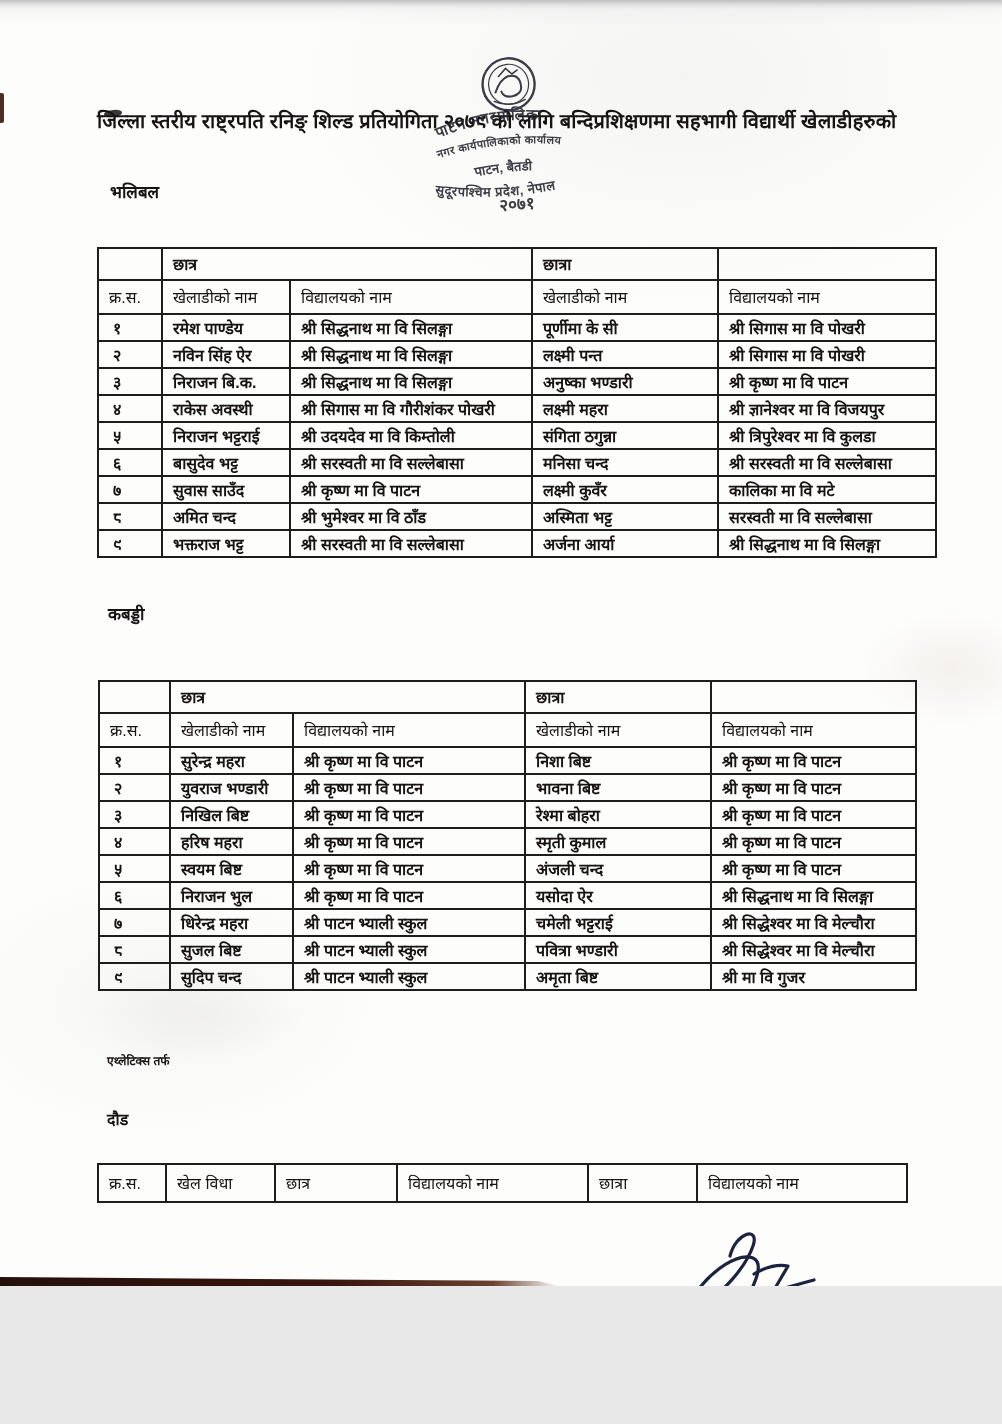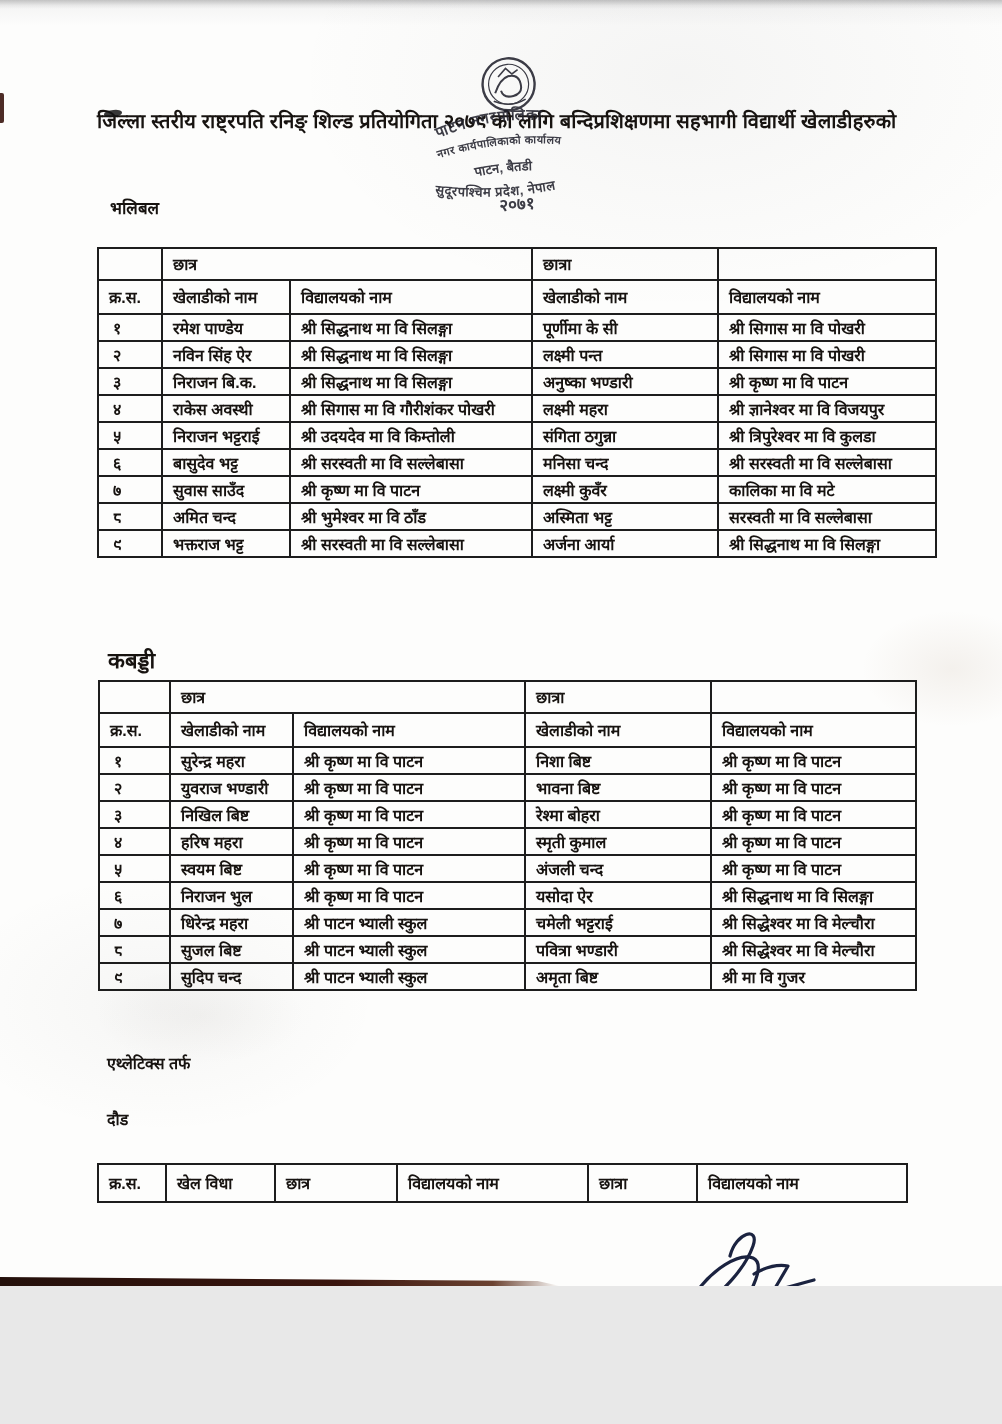--- a/index.html
+++ b/index.html
@@ -41,33 +41,33 @@
   }
   .small-dot{
     position:absolute;left:104px;top:110px;width:18px;height:7px;
     background:#141414;border-radius:45%;transform:rotate(-7deg);opacity:.85;
   }
   .title{
     position:absolute;left:97px;top:102px;width:836px;
     font-size:20px;font-weight:700;line-height:38px;letter-spacing:.2px;
   }
   .section-label{position:absolute;font-weight:700;}
-  .lbl-volleyball{left:110px;top:196px;font-size:17px;}
-  .lbl-kabaddi{left:108px;top:644px;font-size:22px;}
-  .lbl-athletics{left:107px;top:1052px;font-size:16px;}
+  .lbl-volleyball{left:110px;top:180px;font-size:17px;}
+  .lbl-kabaddi{left:108px;top:602px;font-size:17px;}
+  .lbl-athletics{left:107px;top:1052px;font-size:12px;}
   .lbl-race{left:107px;top:1108px;font-size:16px;}
 
   table{border-collapse:collapse;position:absolute;table-layout:fixed;}
   td,th{
     border:2px solid var(--border);
     font-size:16px;font-weight:600;
     padding:0 6px 0 10px;text-align:left;vertical-align:middle;
     overflow:hidden;white-space:nowrap;
   }
-  th{font-weight:700;}
+  th{font-weight:400;}
   .t-roster tr.grp td{height:30px;font-weight:700;}
   .t-roster tr.hdr th{height:32px;}
   .t-roster tbody td{height:25px;}
   .sn-pad{padding-left:14px;}
   .t1{left:97px;top:247px;width:838px;}
   .t2{left:98px;top:680px;width:817px;}
   .t3{left:97px;top:1163px;width:809px;}
   .t3 th{height:36px;}
 
   .stamp{

